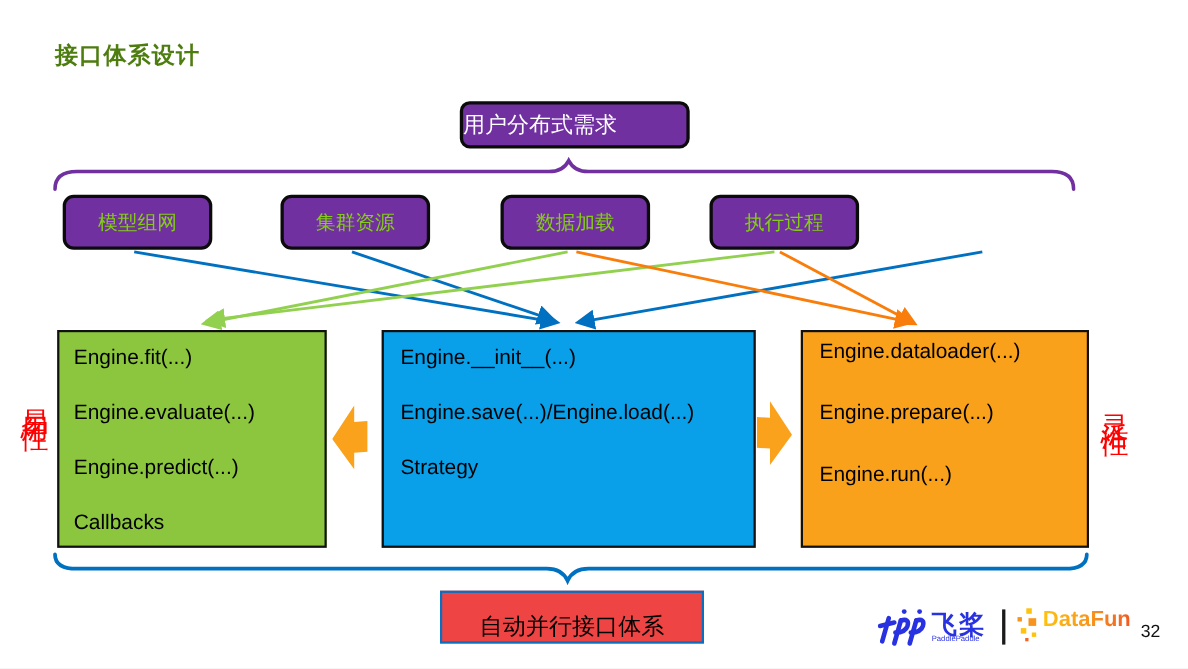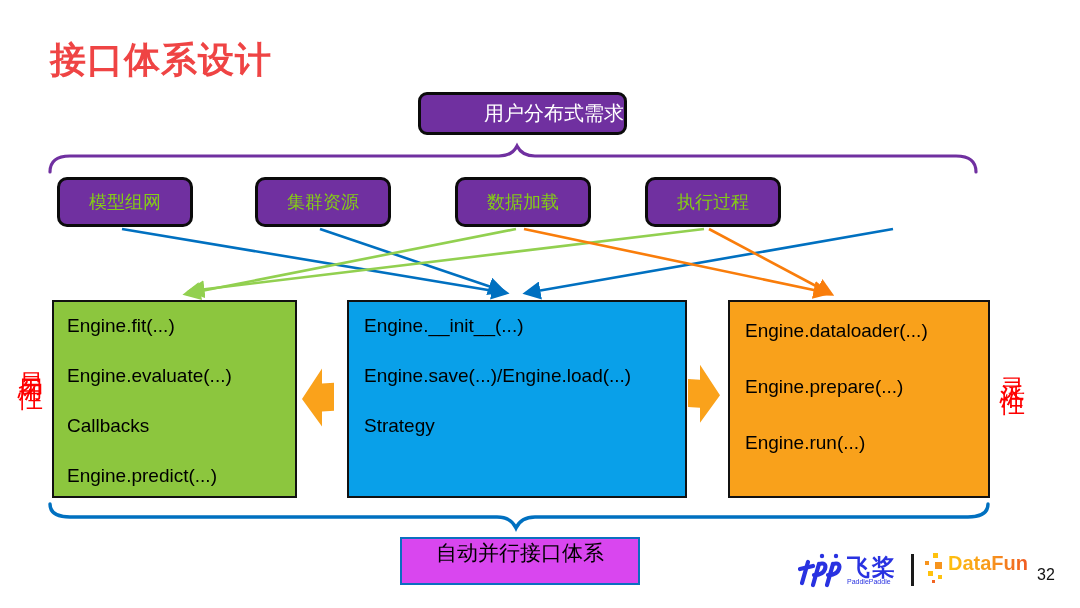--- a/index.html
+++ b/index.html
@@ -1,61 +1,61 @@
 <!DOCTYPE html>
 <html><head>
 <meta charset="utf-8">
 <style>
   html,body{margin:0;padding:0;background:#e8e8e8;}
   .slide{
     position:relative;width:1080px;height:608px;background:#ffffff;
     overflow:hidden;font-family:"Liberation Sans",sans-serif;
   }
   .title{
-    position:absolute;left:50px;top:36px;font-size:36px;font-weight:700;
-    color:#ef4444;letter-spacing:1px;
+    position:absolute;left:50px;top:36px;font-size:21px;font-weight:700;
+    color:#4d7c0f;letter-spacing:1px;
   }
   
   .topbox{
     position:absolute;left:418px;top:92px;width:203px;height:37px;
     background:#7030A0;border:3px solid #0b0b0b;border-radius:9px;
-    display:flex;align-items:center;justify-content:flex-end;
+    display:flex;align-items:center;justify-content:flex-start;
     color:#fff;font-size:20px;
   }
   
   .need{
     position:absolute;top:177px;height:44px;width:130px;
     background:#7030A0;border:3px solid #0b0b0b;border-radius:10px;
     display:flex;align-items:center;justify-content:center;
     color:#84cc16;font-size:18px;white-space:nowrap;
   }
   .need.n0{left:57px;} .need.n1{left:255px;} .need.n2{left:455px;}
   .need.n3{left:645px;} .need.n4{left:835px;}
   
   .bigbox{
     position:absolute;top:300px;height:198px;border:2.5px solid #111;
     box-sizing:border-box;display:flex;flex-direction:column;
     color:#000;font-size:19px;
   }
   .bigbox .line{white-space:nowrap;}
   .bigbox.green{left:52px;width:245px;background:#8CC63E;padding:13px 0 16px 13px;gap:28px;}
   .bigbox.blue{left:347px;width:340px;background:#09A0E9;padding:13px 0 0 15px;gap:28px;}
-  .bigbox.orange{left:728px;width:262px;background:#F9A11B;padding:18px 0 0 15px;gap:34px;}
+  .bigbox.orange{left:728px;width:262px;background:#F9A11B;padding:7px 0 0 15px;gap:34px;}
   
   .side-label{
     position:absolute;color:#FE0000;font-size:25px;
     writing-mode:vertical-rl;text-orientation:upright;letter-spacing:7px;
   }
   .side-label.left{left:15px;top:352px;}
   .side-label.right{left:997px;top:357px;}
   
   .bottombox{
     position:absolute;left:400px;top:537px;width:236px;height:44px;
-    background:#d946ef;border:2.5px solid #0b6fc0;
-    display:flex;align-items:flex-start;justify-content:center;
+    background:#ef4444;border:2.5px solid #0b6fc0;
+    display:flex;align-items:flex-end;justify-content:center;
     color:#000;font-size:21px;
   }
   
   .overlay{position:absolute;left:0;top:0;pointer-events:none;}
   .blockarrow{position:absolute;pointer-events:none;}
   
   .footer{position:absolute;left:798px;top:552px;height:44px;display:flex;align-items:flex-start;}
   .paddle-wrap{position:relative;display:flex;align-items:flex-start;}
   .paddle-cn{color:#2932E1;font-size:23px;font-weight:700;margin-left:5px;letter-spacing:2px;}
   .paddle-en{position:absolute;left:49px;top:26px;color:#2932E1;font-size:7px;}
@@ -125,22 +125,22 @@
   <div class="need n2">
       <span>数据加载</span>
     </div>
   <div class="need n3">
       <span>执行过程</span>
     </div>
 
   <div class="bigbox green">
     <div class="line">Engine.fit(...)</div>
     <div class="line">Engine.evaluate(...)</div>
+    <div class="line">Engine.predict(...)</div>
     <div class="line">Callbacks</div>
-    <div class="line">Engine.predict(...)</div>
   </div>
 
   <div class="bigbox blue">
     <div class="line">Engine.__init__(...)</div>
     <div class="line">Engine.save(...)/Engine.load(...)</div>
     <div class="line">Strategy</div>
   </div>
 
   <div class="bigbox orange">
     <div class="line">Engine.dataloader(...)</div>

